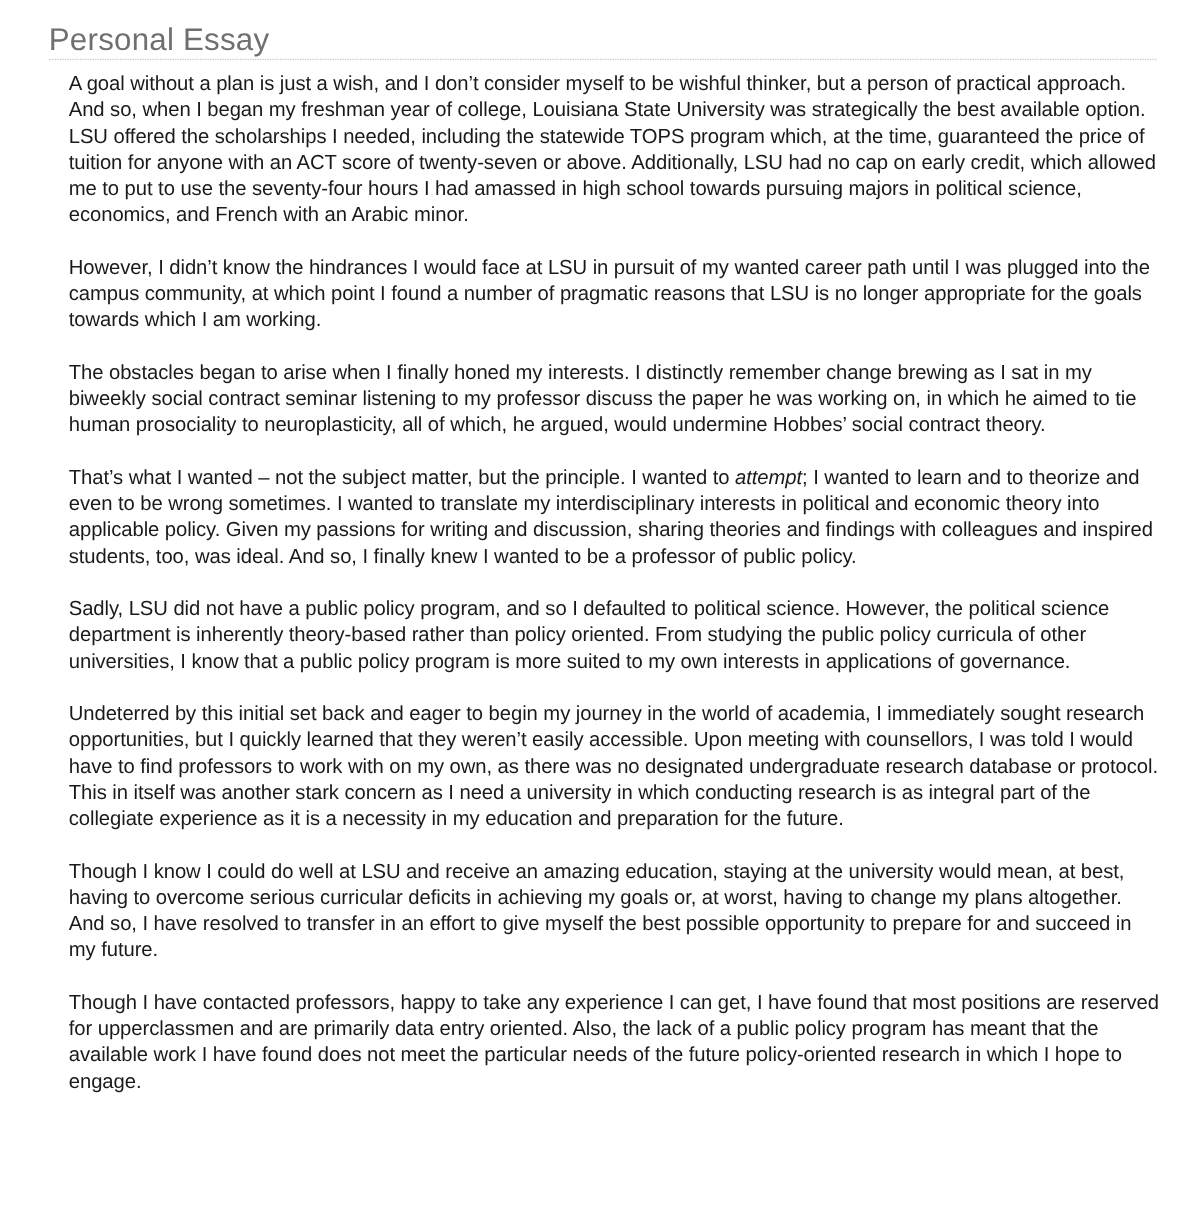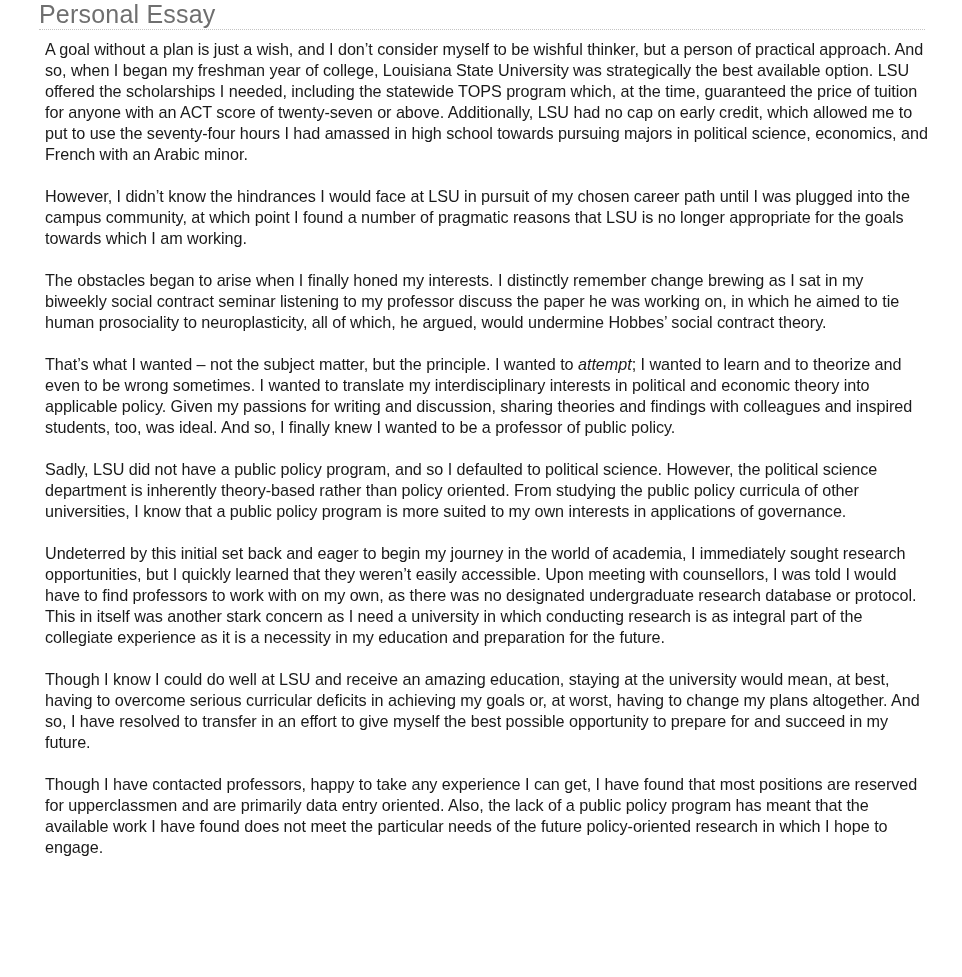--- a/index.html
+++ b/index.html
@@ -16,59 +16,60 @@
       color: #1a1a1a;
     }
     .page {
       position: absolute;
       left: 39px;
       top: 0;
       width: 890px;
     }
     .title {
       margin: 0;
+      padding-top: 18px;
       font-family: "Liberation Sans", sans-serif;
       font-weight: normal;
       font-size: 25px;
       line-height: 28px;
       letter-spacing: 0.2px;
       color: #6f6f6f;
       height: 29px;
     }
     .title-rule {
       height: 0;
       border: 0;
       border-top: 1px dotted #c4c4c4;
       margin: 0;
       width: 886px;
     }
     .body-text {
       margin-top: 9px;
     }
     .para {
-      margin: 0 0 21px 6px;
+      margin: 0 0 21px 16px;
       font-size: 16.2px;
       line-height: 21px;
       color: #1a1a1a;
       letter-spacing: -0.05px;
     }
     .para em {
       font-style: italic;
     }
   </style>
 </head>
 <body>
 
 <div class="page">
   <h1 class="title">Personal Essay</h1>
   <hr class="title-rule">
 
   <div class="body-text">
     <p class="para">A goal without a plan is just a wish, and I don’t consider myself to be wishful thinker, but a person of practical approach. And so, when I began my freshman year of college, Louisiana State University was strategically the best available option. LSU offered the scholarships I needed, including the statewide TOPS program which, at the time, guaranteed the price of tuition for anyone with an ACT score of twenty-seven or above. Additionally, LSU had no cap on early credit, which allowed me to put to use the seventy-four hours I had amassed in high school towards pursuing majors in political science, economics, and French with an Arabic minor.</p>
-    <p class="para">However, I didn’t know the hindrances I would face at LSU in pursuit of my chosen career path until I was plugged into the campus community, at which point I found a number of pragmatic reasons that LSU is no longer appropriate for the goals towards which I am working.</p>
+    <p class="para">However, I didn’t know the hindrances I would face at LSU in pursuit of my wanted career path until I was plugged into the campus community, at which point I found a number of pragmatic reasons that LSU is no longer appropriate for the goals towards which I am working.</p>
     <p class="para">The obstacles began to arise when I finally honed my interests. I distinctly remember change brewing as I sat in my biweekly social contract seminar listening to my professor discuss the paper he was working on, in which he aimed to tie human prosociality to neuroplasticity, all of which, he argued, would undermine Hobbes’ social contract theory.</p>
     <p class="para"><span>That’s what I wanted – not the subject matter, but the principle. I wanted to </span><em>attempt</em><span>; I wanted to learn and to theorize and even to be wrong sometimes. I wanted to translate my interdisciplinary interests in political and economic theory into applicable policy. Given my passions for writing and discussion, sharing theories and findings with colleagues and inspired students, too, was ideal. And so, I finally knew I wanted to be a professor of public policy.</span></p>
     <p class="para">Sadly, LSU did not have a public policy program, and so I defaulted to political science. However, the political science department is inherently theory-based rather than policy oriented. From studying the public policy curricula of other universities, I know that a public policy program is more suited to my own interests in applications of governance.</p>
     <p class="para">Undeterred by this initial set back and eager to begin my journey in the world of academia, I immediately sought research opportunities, but I quickly learned that they weren’t easily accessible. Upon meeting with counsellors, I was told I would have to find professors to work with on my own, as there was no designated undergraduate research database or protocol. This in itself was another stark concern as I need a university in which conducting research is as integral part of the collegiate experience as it is a necessity in my education and preparation for the future.</p>
     <p class="para">Though I know I could do well at LSU and receive an amazing education, staying at the university would mean, at best, having to overcome serious curricular deficits in achieving my goals or, at worst, having to change my plans altogether. And so, I have resolved to transfer in an effort to give myself the best possible opportunity to prepare for and succeed in my future.</p>
     <p class="para">Though I have contacted professors, happy to take any experience I can get, I have found that most positions are reserved for upperclassmen and are primarily data entry oriented. Also, the lack of a public policy program has meant that the available work I have found does not meet the particular needs of the future policy-oriented research in which I hope to engage.</p>
   </div>
 </div>
 
 </body></html>

